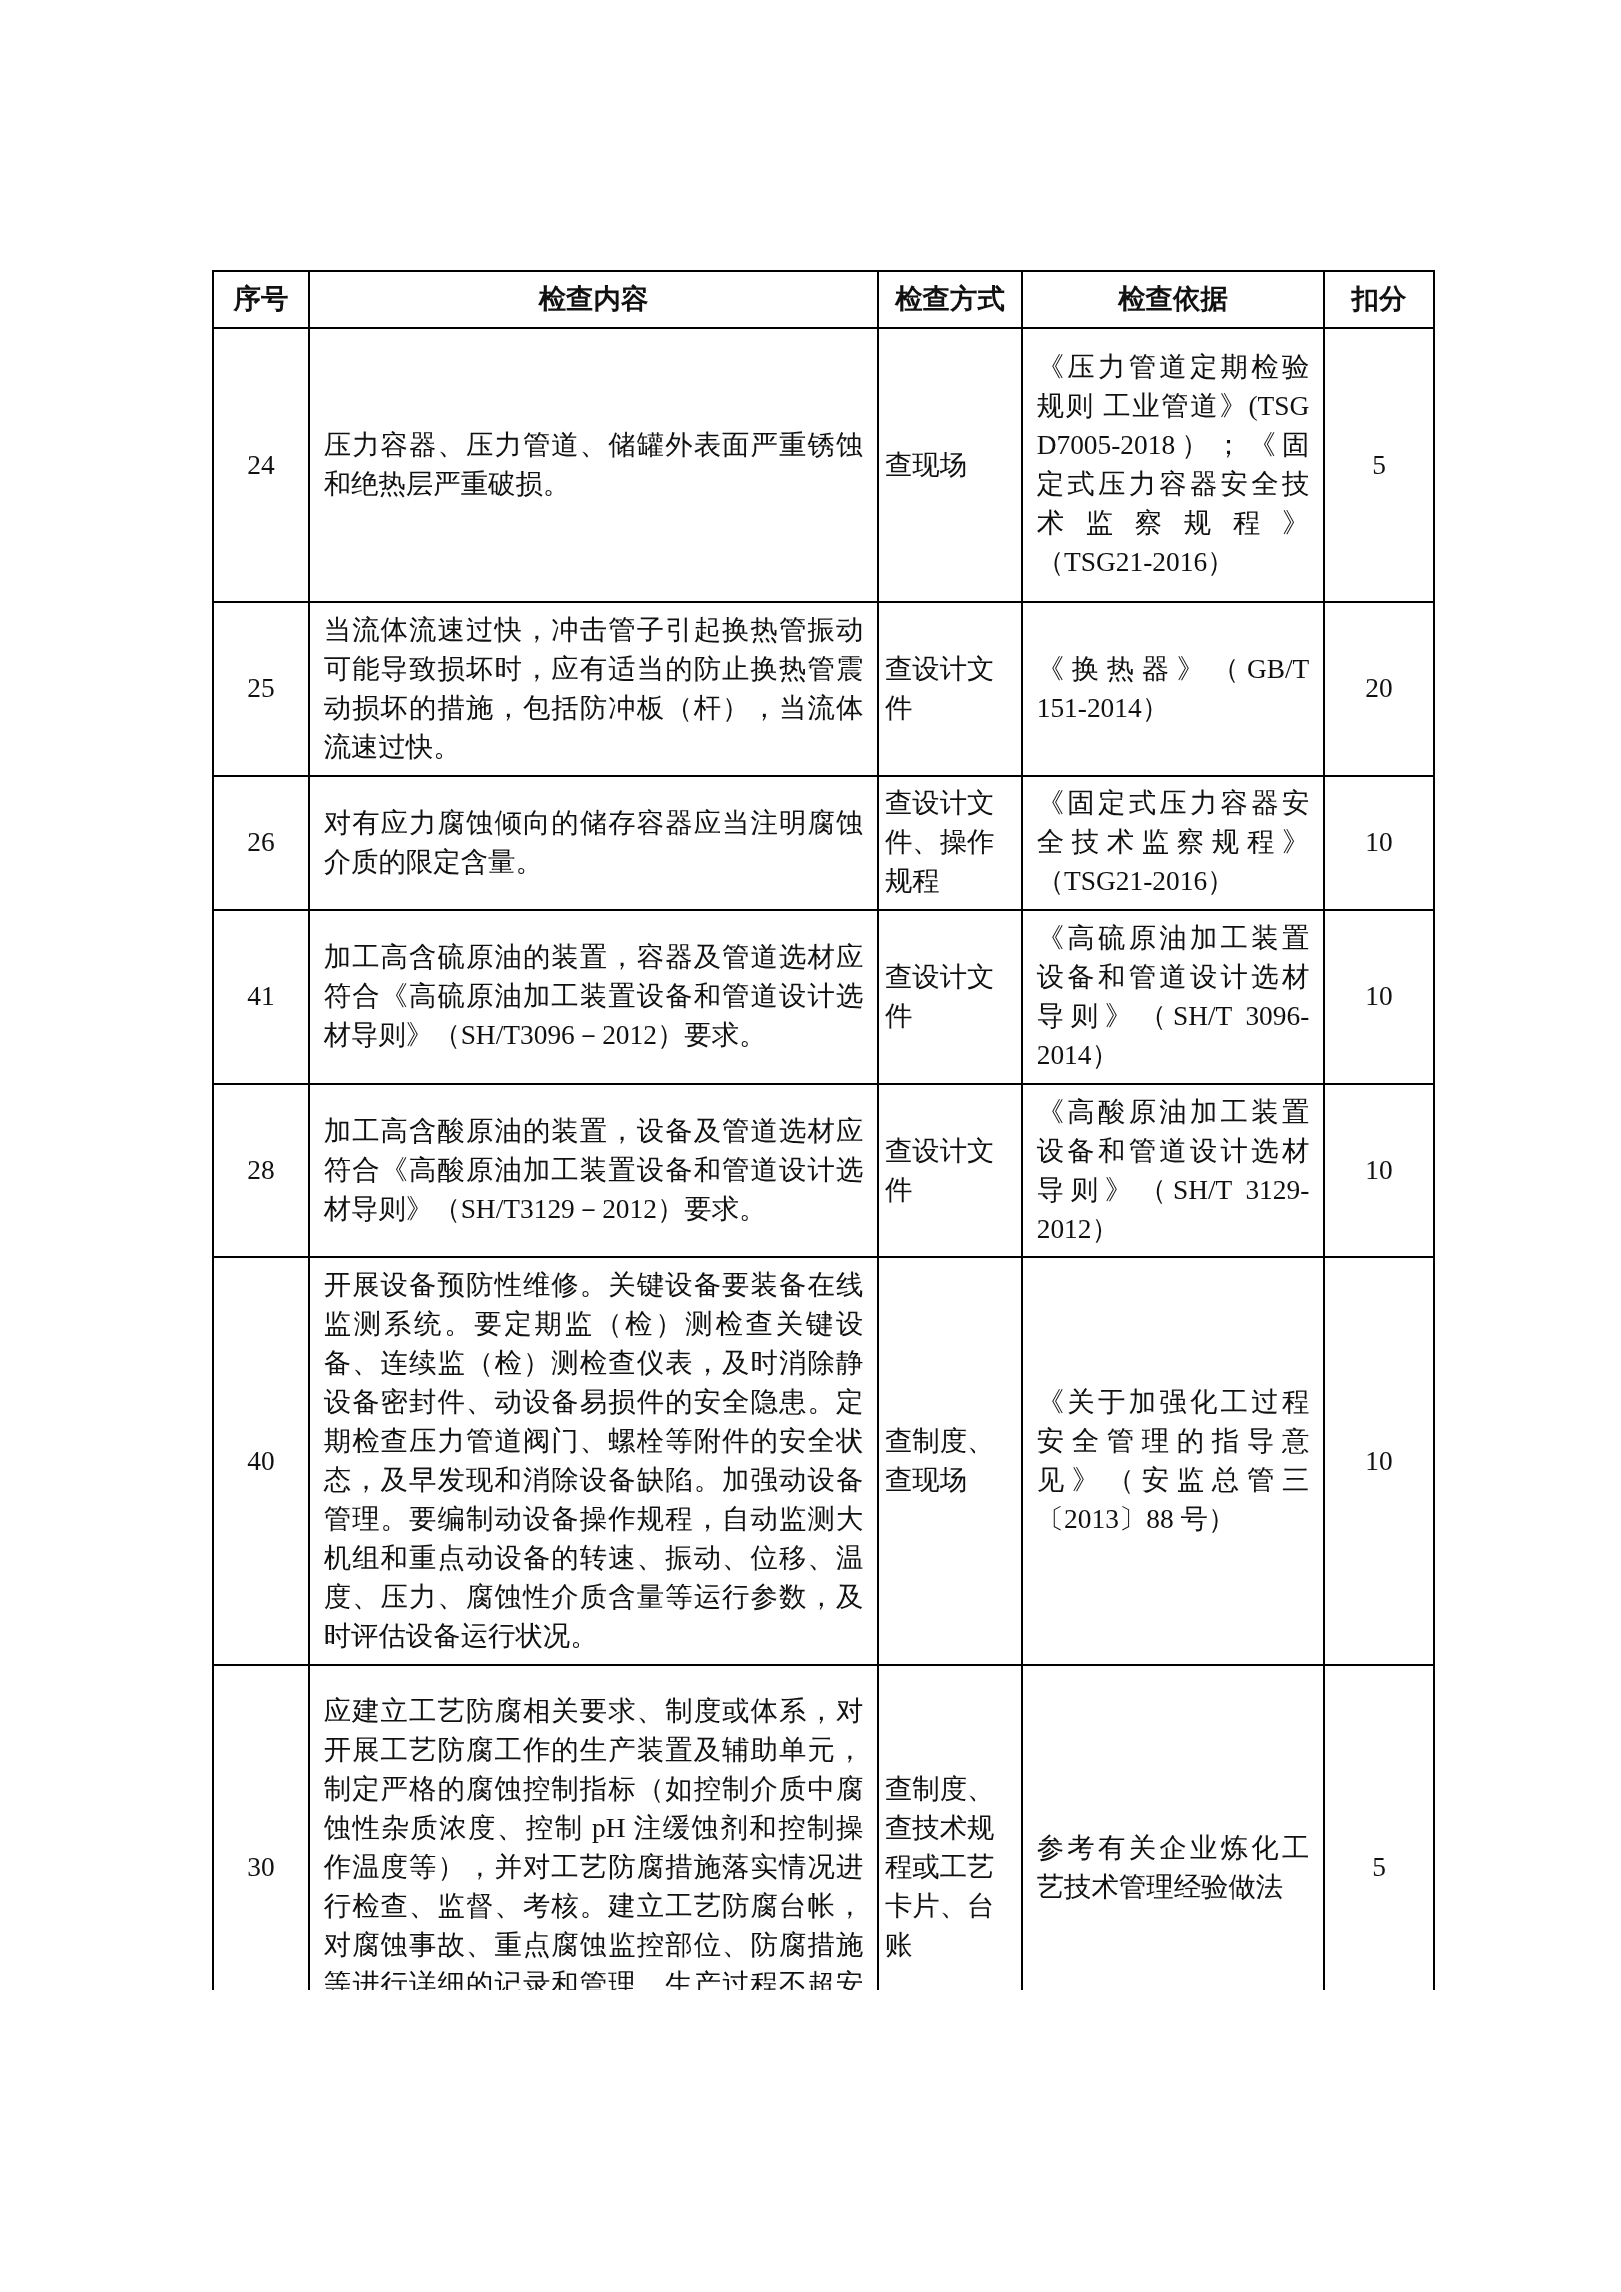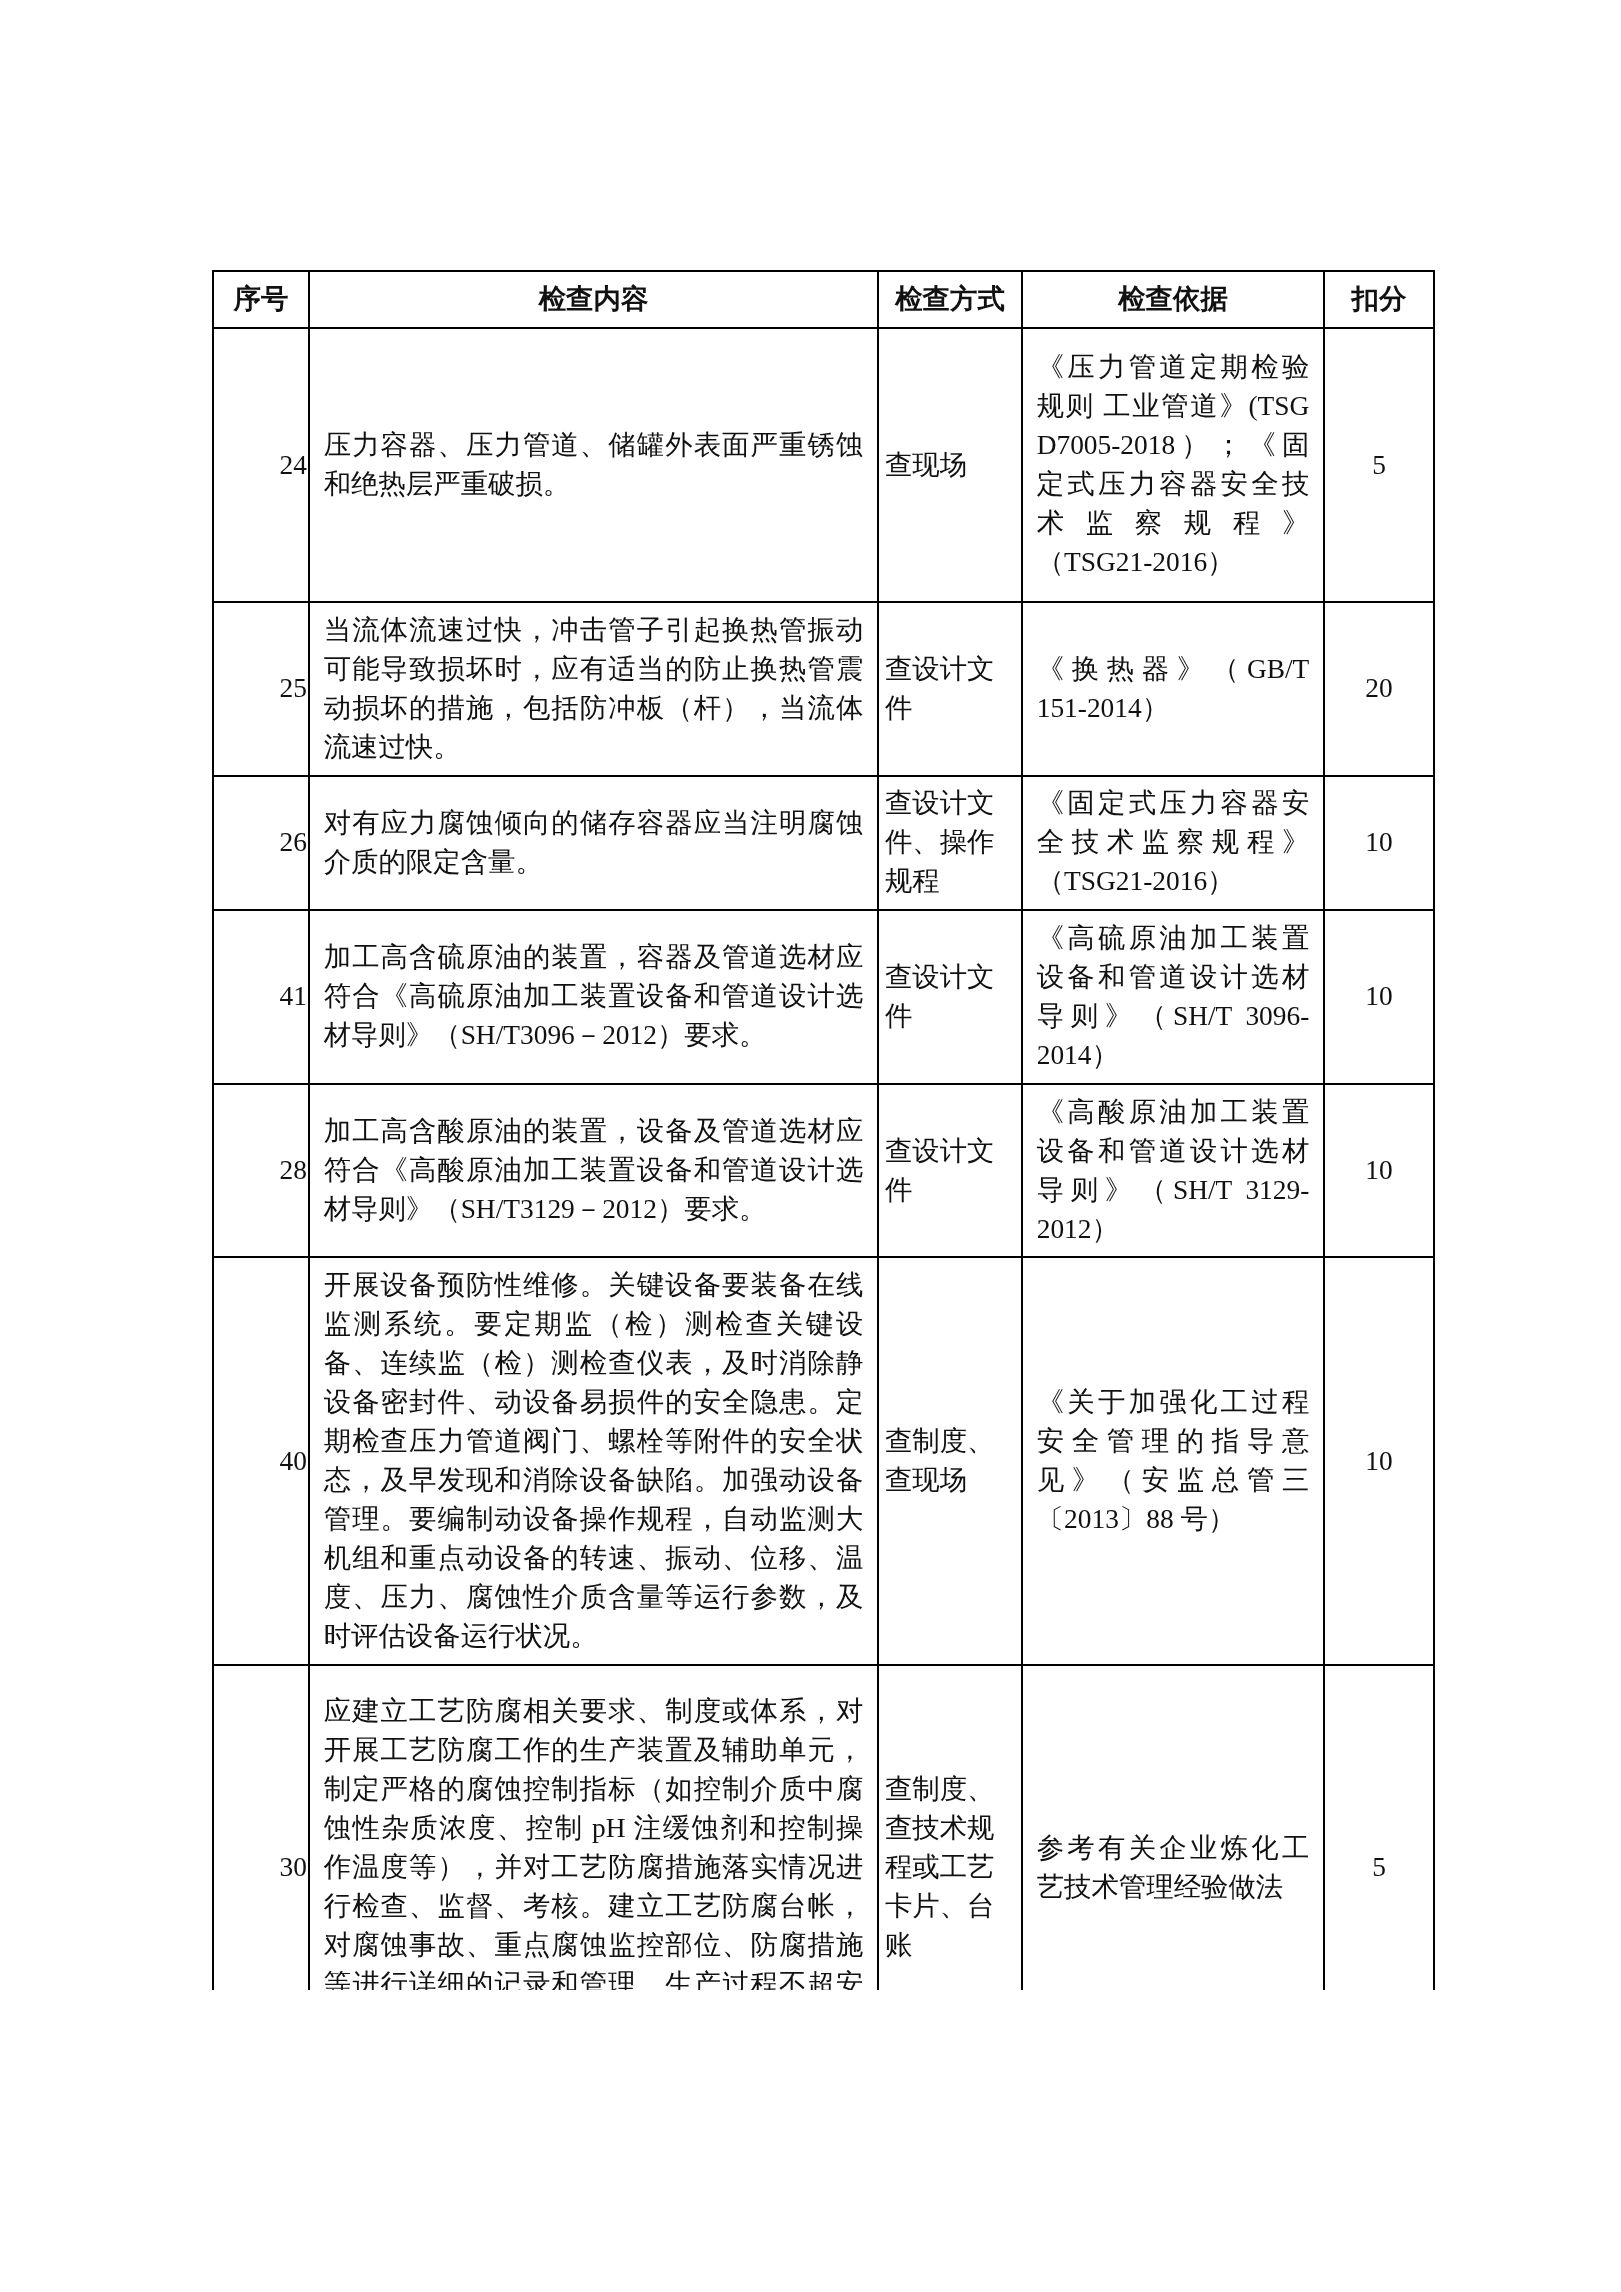--- a/index.html
+++ b/index.html
@@ -36,21 +36,21 @@
     height: 55px;
     padding: 0 3.9px;
   }
   .col-no     { width: 96px;  }
   .col-content{ width: 569px; }
   .col-method { width: 144px; }
   .col-basis  { width: 302px; }
   .col-deduct { width: 110px; }
 
   td.cell-no {
-    text-align: right;
+    text-align: center;
     margin-top: 48px;
   }
   td.cell-content {
     text-align: justify;
     padding: 7.8px 13.7px;
     border-radius: 10px;
   }
   td.cell-method {
     padding: 7.8px 5.9px;
   }

